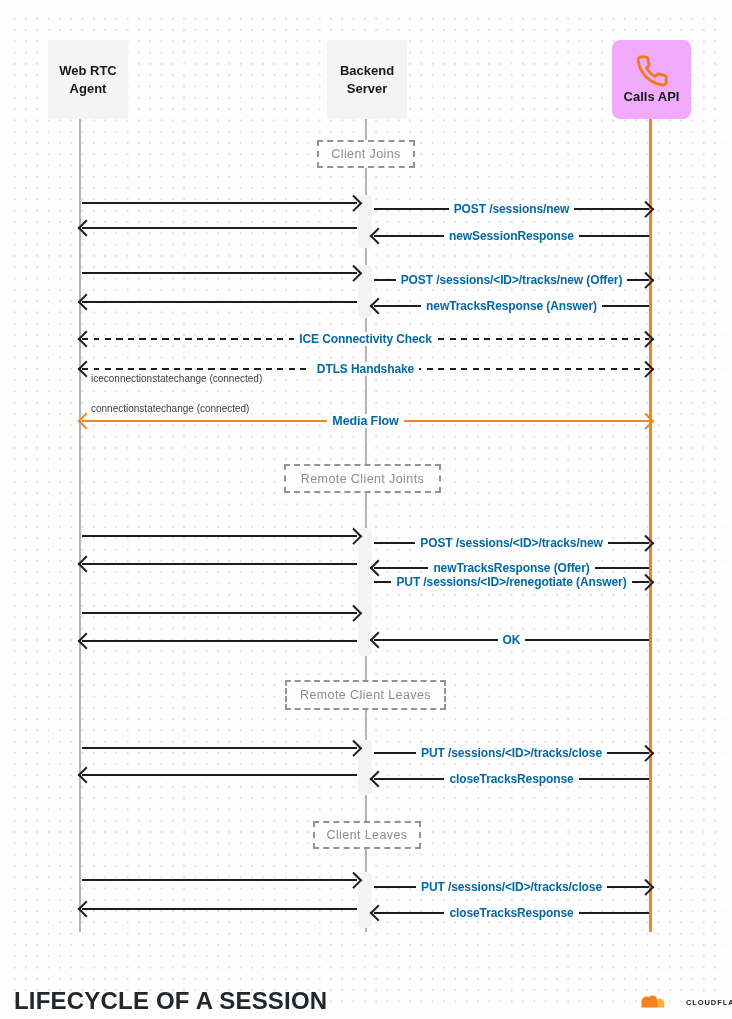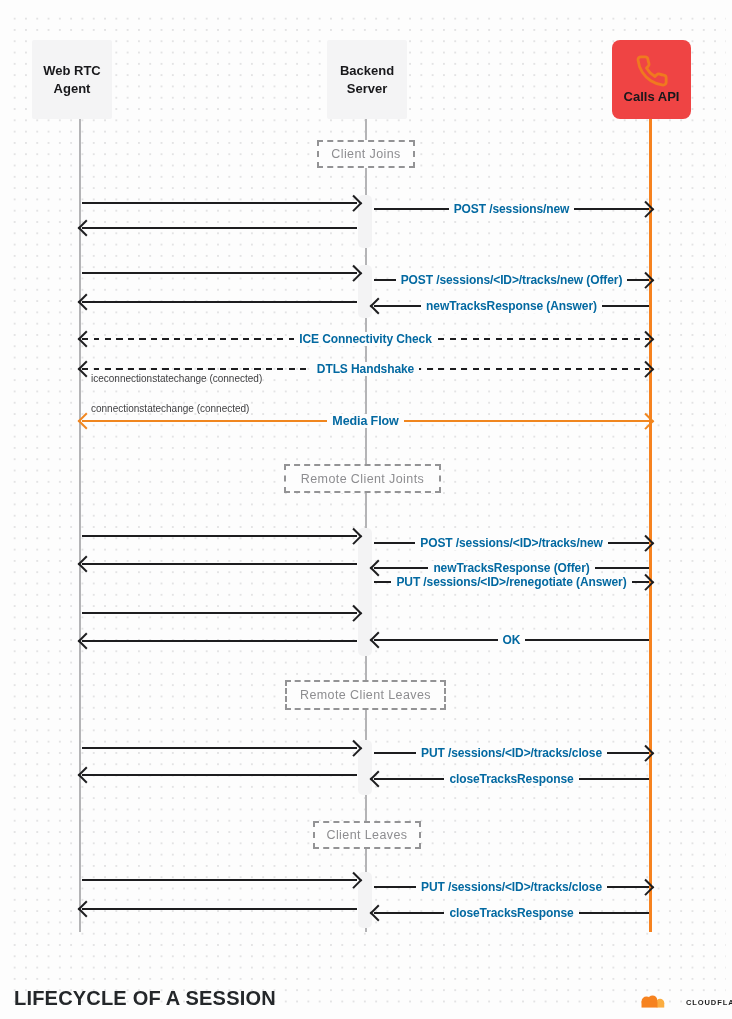--- a/index.html
+++ b/index.html
@@ -15,21 +15,21 @@
   }
   
   .life { position:absolute; top:119px; height:813px; width:2px; background:#B4B4B6; }
   .life.orange { width:2.5px; background:#F6821F; }
   
   .act { position:absolute; left:358px; width:14px; background:#F3F3F4; border-radius:5px; }
   
   .actor { position:absolute; top:40px; height:79px; display:flex; flex-direction:column;
     align-items:center; justify-content:center; background:#F4F4F5; border-radius:2px;
     font-weight:bold; font-size:13px; line-height:18px; color:#18181B; text-align:center; }
-  .actor.calls { background:#ef4444; border-radius:8px; gap:0; }
+  .actor.calls { background:#f0abfc; border-radius:8px; gap:0; }
   .actor.calls .phone { width:34px; height:34px; }
   
   .arrow { position:absolute; height:16px; display:flex; align-items:center; justify-content:center; }
   .arrow .line { position:absolute; left:2px; right:2px; top:50%; height:2.4px; margin-top:-1.2px; background:#1D1D1F; }
   .arrow.dashed .line { background:repeating-linear-gradient(90deg,#1D1D1F 0 6px,transparent 6px 11.5px); }
   .arrow.orange .line { background:#F0861F; }
   .arrow::before, .arrow::after { content:none; position:absolute; top:50%; width:9.5px; height:9.5px; }
   .arrow.h-r::after { content:""; right:0; border-top:2.6px solid #1D1D1F; border-right:2.6px solid #1D1D1F;
     transform: translateY(-50%) rotate(45deg); }
   .arrow.h-l::before { content:""; left:0; border-top:2.6px solid #1D1D1F; border-left:2.6px solid #1D1D1F;
@@ -39,42 +39,42 @@
   .arrow .lbl { position:relative; z-index:2; background:#FDFDFD; padding:0 5px;
     font-weight:bold; font-size:12px; letter-spacing:-0.1px; color:#0369a1; white-space:nowrap; }
   .arrow.orange .lbl { color:#0369a1; font-size:12.5px; }
   
   .note { position:absolute; font-size:10px; color:#3E3E40; white-space:nowrap;margin-top:29px; }
   
   .phase { position:absolute; background:#FDFDFD; border:2px dashed #939395; display:flex;
     align-items:center; justify-content:center; font-size:12.5px; font-weight:500;
     letter-spacing:0.4px; color:#8D8D90; white-space:nowrap; }
   
-  .title { position:absolute; left:14px; top:987px; font-size:20px; font-weight:bold;
+  .title { position:absolute; left:14px; top:987px; font-size:24px; font-weight:bold;
     letter-spacing:0.2px; color:#24272A; }
   .brand { position:absolute; left:638px; top:994px; display:flex; align-items:flex-end; gap:18px; }
   .brand .word { font-size:7.5px; font-weight:bold; letter-spacing:0.9px; color:#1E1E1E; padding-bottom:1px; }
 </style>
 </head>
 <body>
 
 <div id="stage">
   <div class="dots"></div>
 
   <div class="life" style="left:79px"></div>
   <div class="life" style="left:365px"></div>
   <div class="life orange" style="left:649px"></div>
 
   <div class="act" style="top:195px;height:53px"></div>
   <div class="act" style="top:265px;height:53px"></div>
   <div class="act" style="top:528px;height:128px"></div>
   <div class="act" style="top:740px;height:55px"></div>
   <div class="act" style="top:872px;height:56px"></div>
 
-  <div class="actor" style="left:32px;width:80px">
+  <div class="actor" style="left:48px;width:80px">
     <span>Web RTC</span>
     <span>Agent</span>
   </div>
   <div class="actor" style="left:327px;width:80px">
     <span>Backend</span>
     <span>Server</span>
   </div>
   <div class="actor calls" style="left:612px;width:79px">
     <svg class="phone" viewBox="0 0 24 24" fill="none" stroke="#F0791F" stroke-width="2" stroke-linecap="round" stroke-linejoin="round">
       <path d="M22 16.92v3a2 2 0 0 1-2.18 2 19.79 19.79 0 0 1-8.63-3.07 19.5 19.5 0 0 1-6-6 19.79 19.79 0 0 1-3.07-8.67A2 2 0 0 1 4.11 2h3a2 2 0 0 1 2 1.72 12.84 12.84 0 0 0 .7 2.81 2 2 0 0 1-.45 2.11L8.09 9.91a16 16 0 0 0 6 6l1.27-1.27a2 2 0 0 1 2.11-.45 12.84 12.84 0 0 0 2.81.7A2 2 0 0 1 22 16.92z"></path>
@@ -89,20 +89,24 @@
   <div class="arrow h-r" style="left:80px;top:195px;width:279px">
       <span class="line"></span>
     </div>
   <div class="arrow h-r" style="left:372px;top:201px;width:279px">
     <span class="line"></span>
       <span class="lbl">POST /sessions/new</span>
   </div>
   <div class="arrow h-l" style="left:80px;top:220px;width:279px">
       <span class="line"></span>
     </div>
+  <div class="arrow h-l" style="left:372px;top:228px;width:279px">
+    <span class="line"></span>
+      <span class="lbl">newSessionResponse</span>
+  </div>
 
   <div class="arrow h-r" style="left:80px;top:265px;width:279px">
       <span class="line"></span>
     </div>
   <div class="arrow h-r" style="left:372px;top:272px;width:279px">
     <span class="line"></span>
       <span class="lbl">POST /sessions/&lt;ID&gt;/tracks/new (Offer)</span>
   </div>
   <div class="arrow h-l" style="left:80px;top:294px;width:279px">
       <span class="line"></span>

